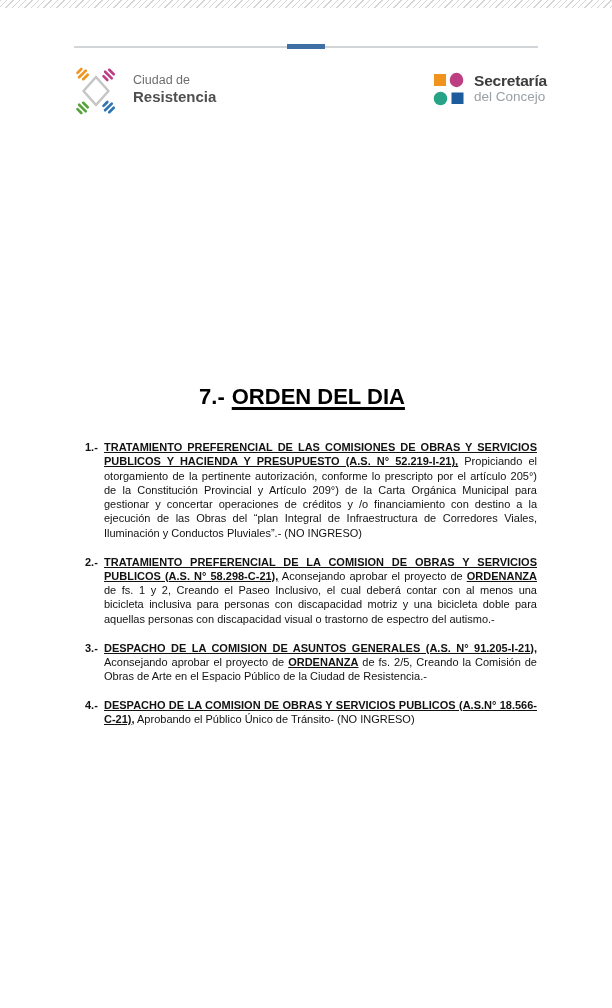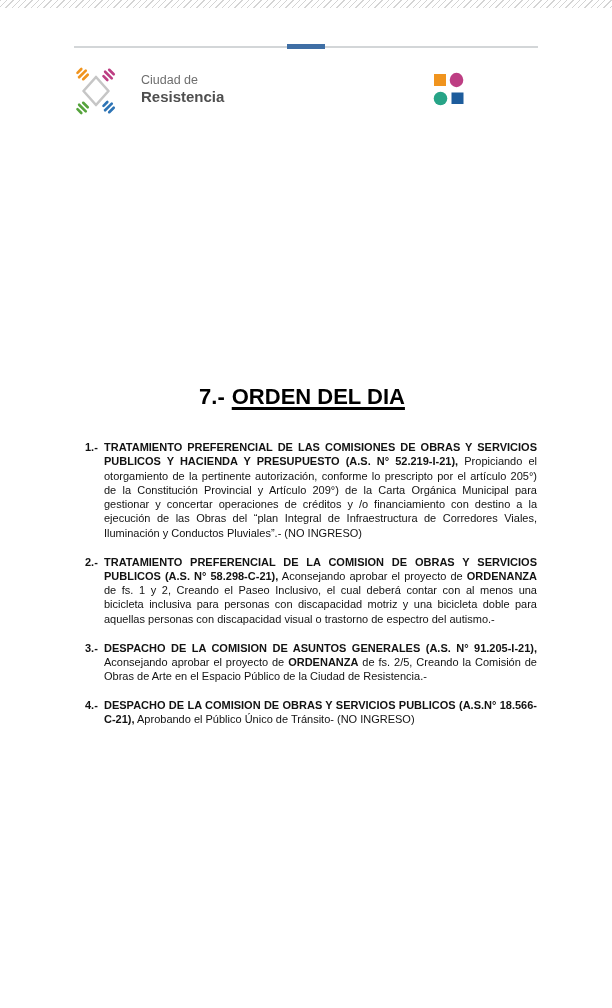--- a/index.html
+++ b/index.html
@@ -24,21 +24,21 @@
     background:#d3d6d8;
   }
   .rule-accent {
     position:absolute; top:-2px; left:50%; transform:translateX(-50%);
     width:38px; height:5px; background:#3f6fa5;
   }
 
   
   .logo-left {
     position:absolute; top:64px; left:72px;
-    display:flex; align-items:center; gap:21px;
+    display:flex; align-items:center; gap:13px;
   }
   .ll-text { line-height:1.1; }
   .ll1 { font-size:12.5px; color:#6e6e6e; }
   .ll2 { font-size:15px; font-weight:bold; color:#4f4f4f; margin-top:1px; }
 
   
   .logo-right {
     position:absolute; top:71px; left:433px;
     display:flex; align-items:flex-start; gap:7px;
   }
@@ -59,21 +59,21 @@
     text-underline-offset:3px;
   }
 
   
   .items { position:absolute; top:440px; left:85px; width:452px; }
   .item {
     position:relative; padding-left:19px; margin-bottom:14.5px;
     font-size:11px; line-height:14.3px; text-align:justify; color:#121212;
   }
   .num-col { position:absolute; left:0; top:0; font-weight:bold; }
-  .seg-hu { font-weight:bold; }
+  .seg-hu { font-weight:bold; text-decoration:underline; }
   .seg-b  { font-weight:bold; }
   .seg-n  { font-weight:normal; }
 </style>
 </head>
 <body>
 
 <div class="page">
 
   <div class="hatch"></div>
 
@@ -111,20 +111,24 @@
     </div>
   </div>
 
   <div class="logo-right">
     <svg width="34" height="36" viewBox="0 0 34 36">
       <rect x="1" y="3" width="12" height="12" fill="#F0941E"></rect>
       <ellipse cx="23.5" cy="9" rx="6.8" ry="7.2" fill="#BD3E83"></ellipse>
       <circle cx="7.5" cy="27.5" r="6.8" fill="#27A487"></circle>
       <rect x="18.5" y="21.5" width="12" height="11.5" fill="#1D5C9C"></rect>
     </svg>
+    <div class="lr-text">
+      <div class="lr1">Secretaría</div>
+      <div class="lr2">del Concejo</div>
+    </div>
   </div>
 
   <h1 class="title"><span class="num">7.-</span><span class="u">ORDEN DEL DIA</span></h1>
 
   <div class="items">
 
     <div class="item">
       <span class="num-col">1.-</span>
       <p class="body"><span class="seg-hu">TRATAMIENTO PREFERENCIAL DE LAS COMISIONES DE OBRAS Y SERVICIOS PUBLICOS Y HACIENDA Y PRESUPUESTO (A.S. N° 52.219-I-21),</span><span class="seg-n"> Propiciando el otorgamiento de la pertinente autorización, conforme lo prescripto por el artículo 205°) de la Constitución Provincial y Artículo 209°) de la Carta Orgánica Municipal para gestionar y concertar operaciones de créditos y /o financiamiento con destino a la ejecución de las Obras del “plan Integral de Infraestructura de Corredores Viales, Iluminación y Conductos Pluviales”.- (NO INGRESO)</span></p>
     </div>

